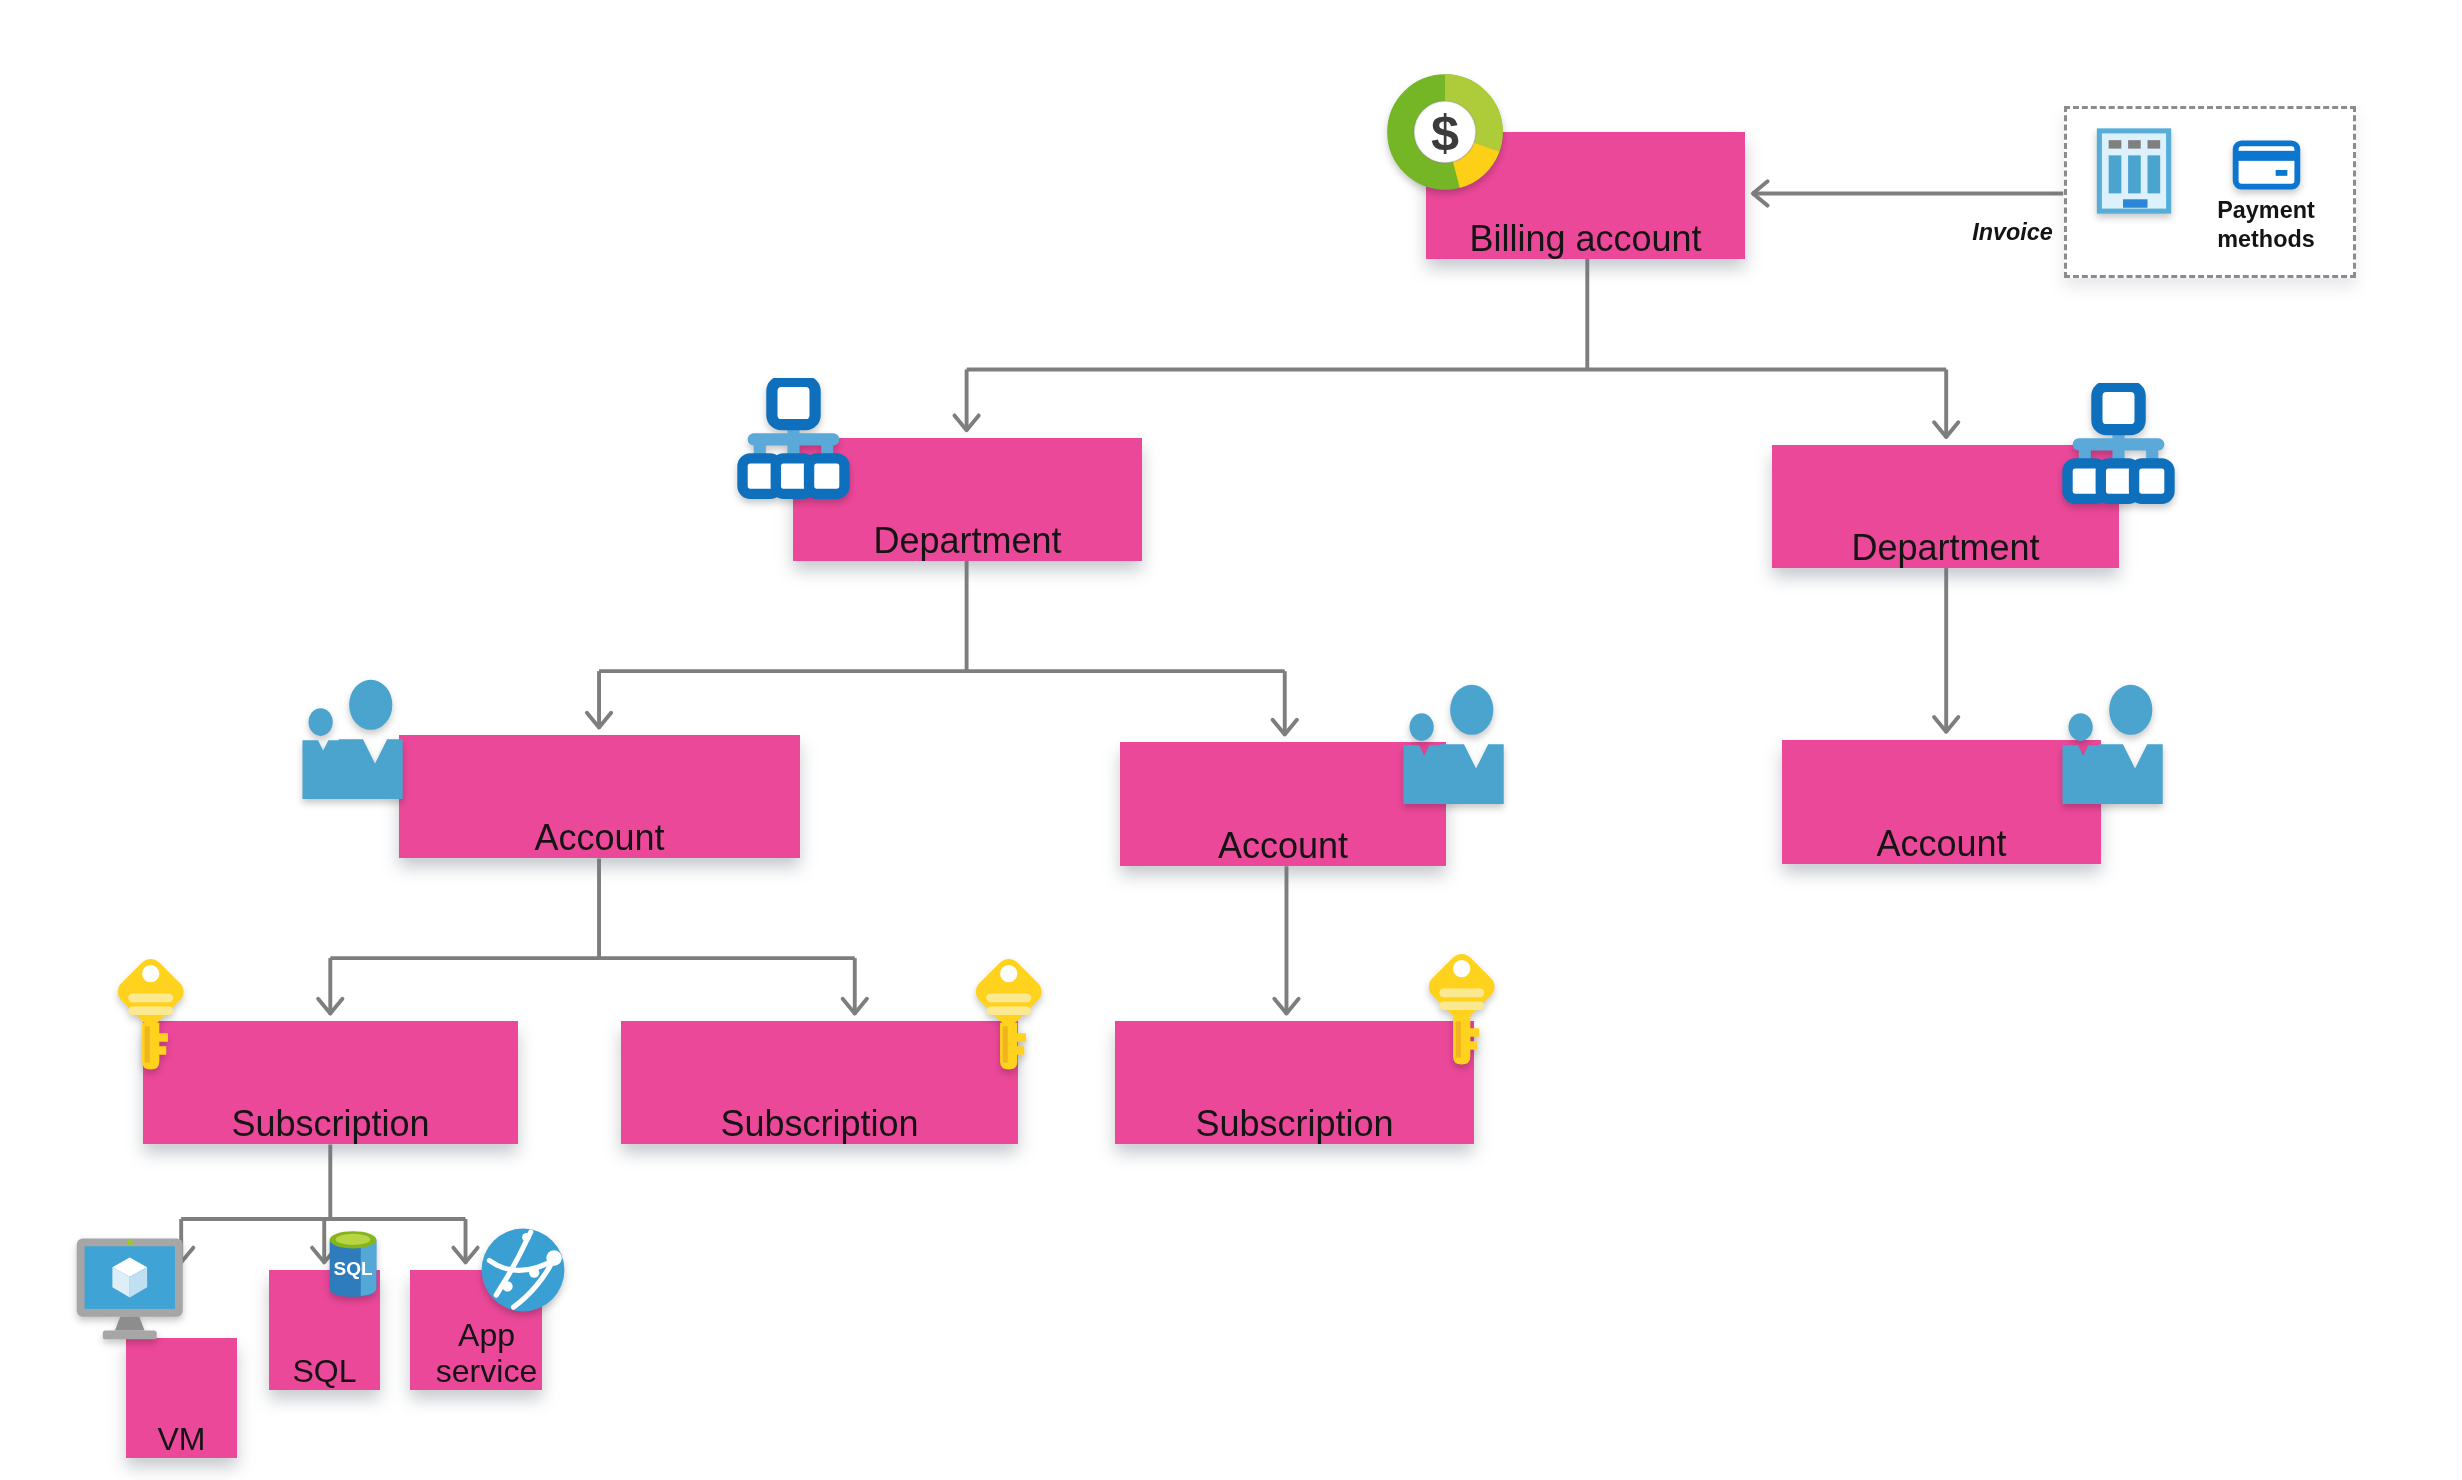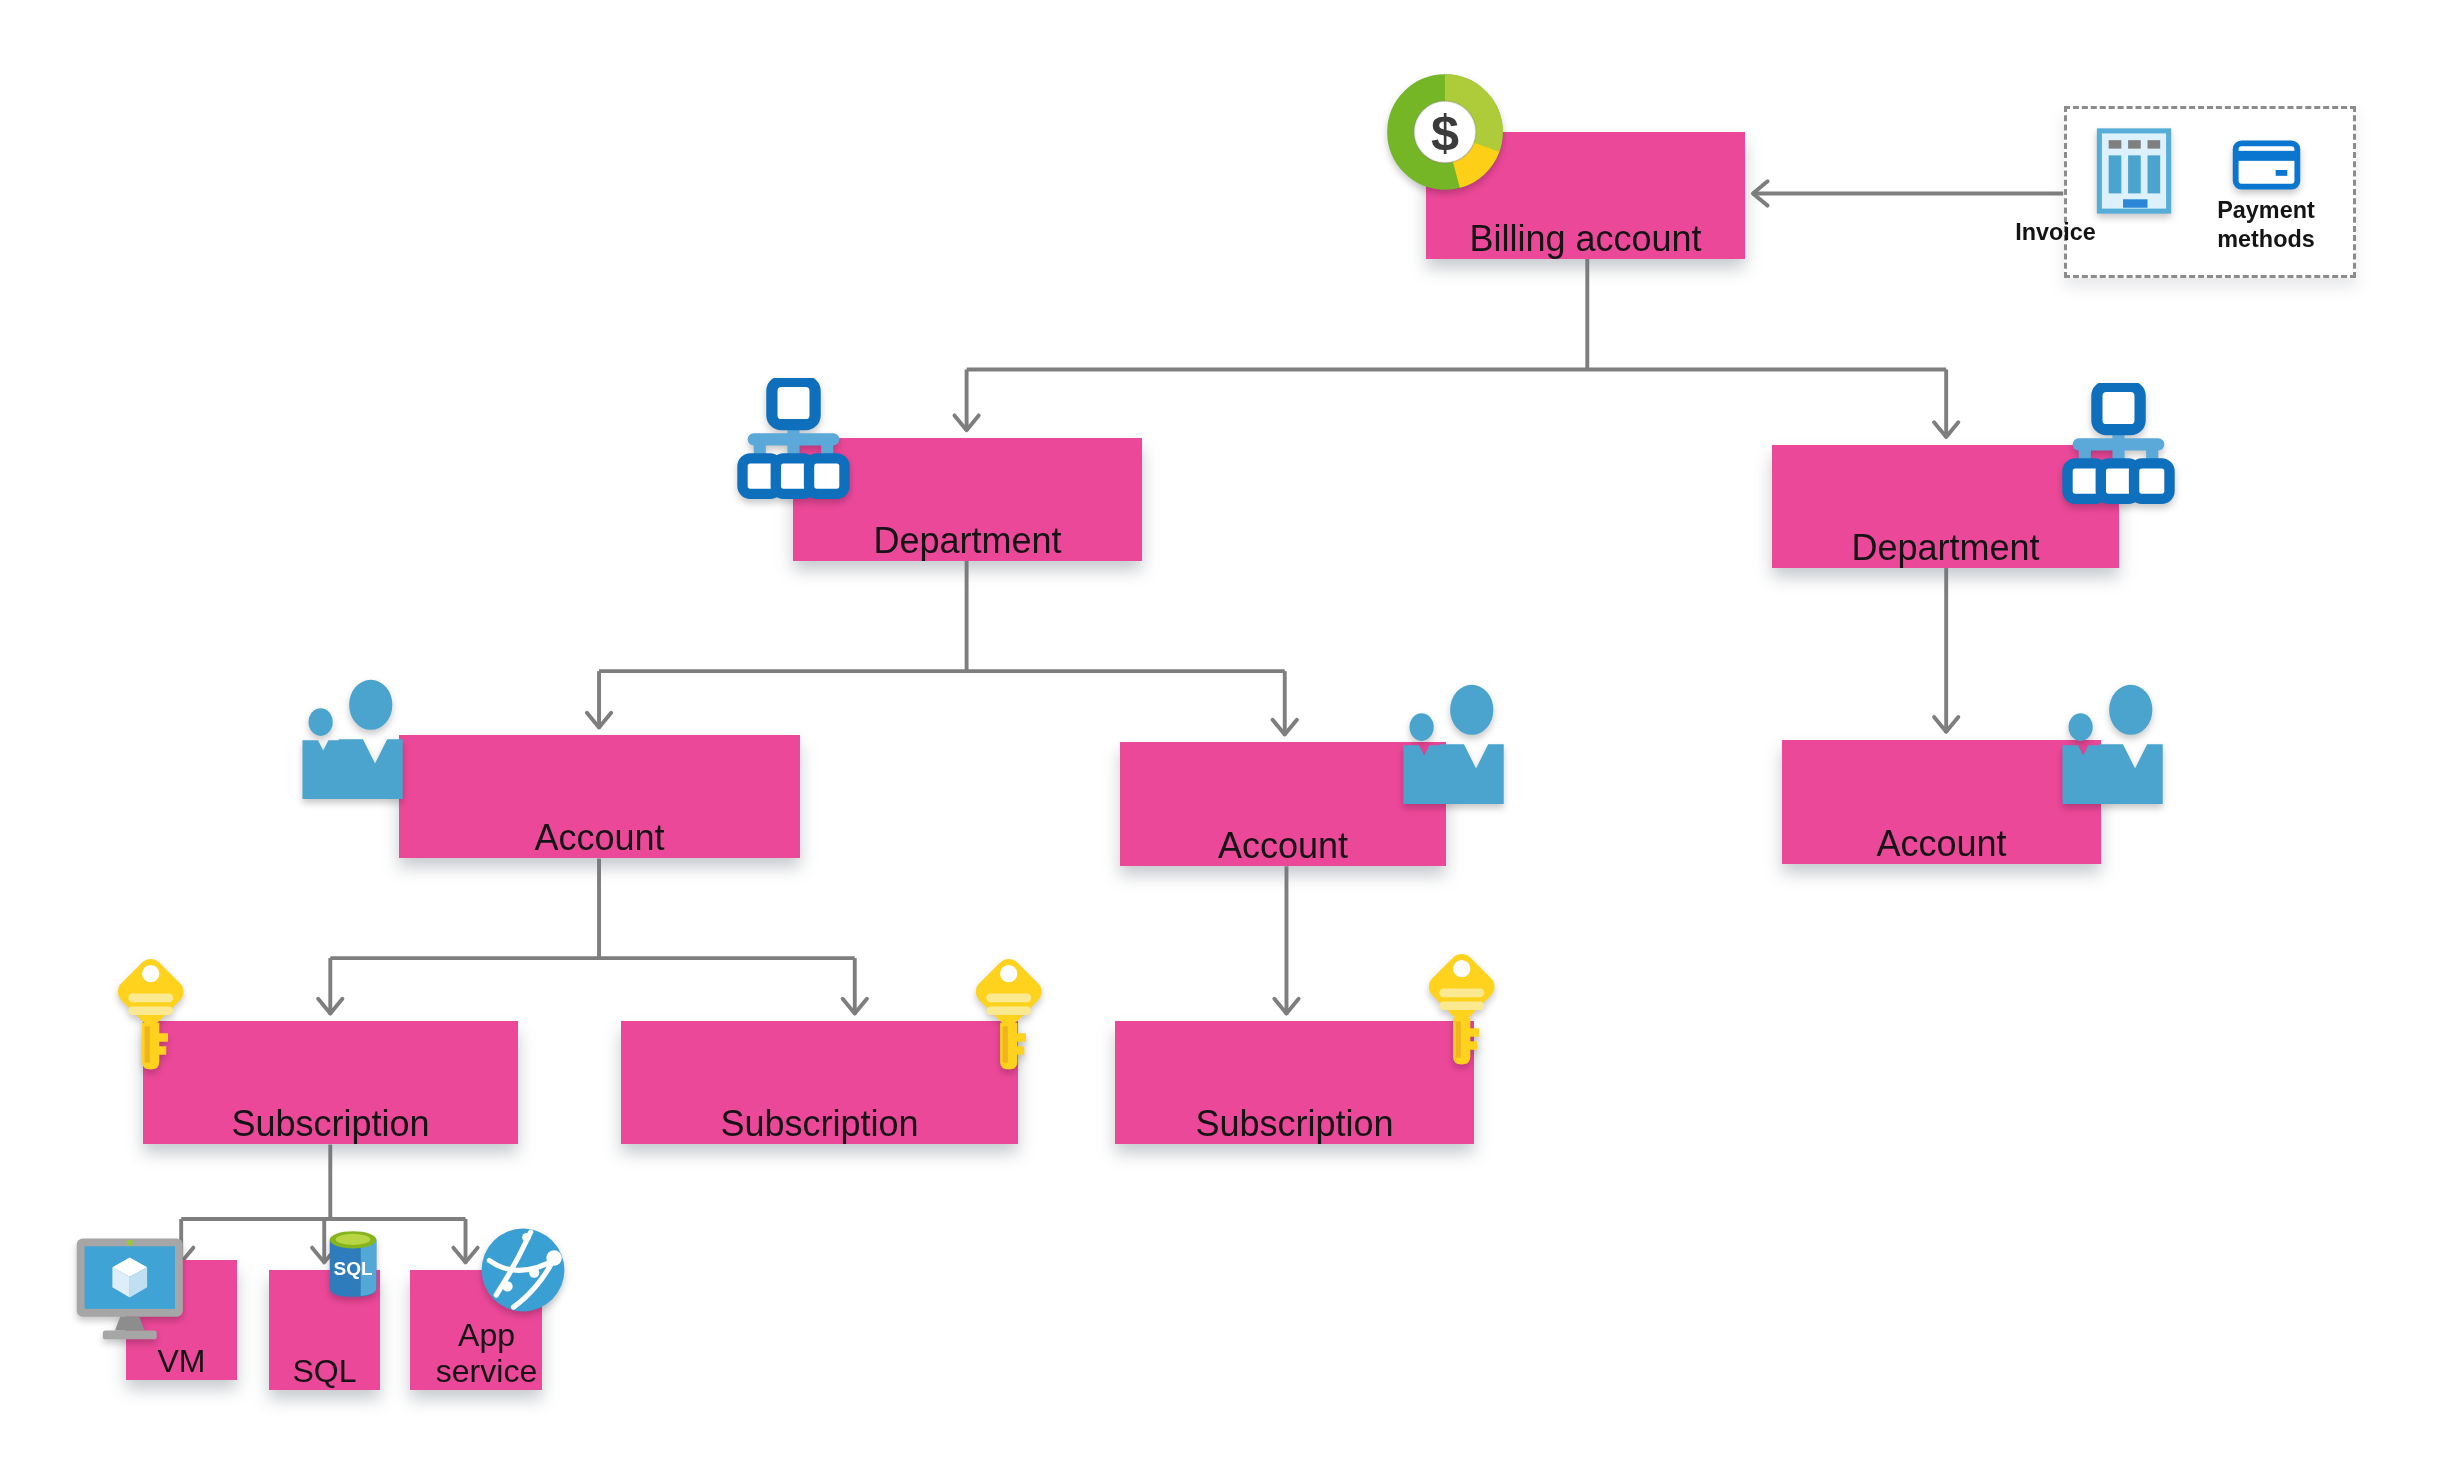--- a/index.html
+++ b/index.html
@@ -100,34 +100,34 @@
   </div>
 
   <div class="node big" style="left:621px;top:1021px;width:397px;height:123px;">
     <span>Subscription</span>
   </div>
 
   <div class="node big" style="left:1115px;top:1021px;width:359px;height:123px;">
     <span>Subscription</span>
   </div>
 
-  <div class="node small" style="left:126px;top:1260px;width:111px;height:120px;">
+  <div class="node small" style="left:126px;top:1338px;width:111px;height:120px;">
     <span>VM</span>
   </div>
 
   <div class="node small" style="left:269px;top:1270px;width:111px;height:120px;">
     <span>SQL</span>
   </div>
 
   <div class="node small" style="left:410px;top:1270px;width:111px;height:120px;padding-left:21px;">
     <span>App service</span>
   </div>
 
   <div class="panel" style="left:2064px;top:106px;width:286px;height:166px;"></div>
-  <div class="panel-label" style="left:1986px;top:218px;width:139px;">Invoice</div>
+  <div class="panel-label" style="left:1943px;top:218px;width:139px;font-style:italic;">Invoice</div>
   <div class="panel-label" style="left:2188px;top:196px;width:156px;">Payment methods</div>
 
   <svg class="icon" style="left:2096px;top:127px;" width="76" height="88" viewBox="0 0 90 103">
     <rect x="4" y="4" width="82" height="95" fill="#dcf1fb" stroke="#56aed8" stroke-width="6"></rect>
     <rect x="15" y="15" width="15" height="10" fill="#7f7f7f"></rect>
     <rect x="38" y="15" width="15" height="10" fill="#7f7f7f"></rect>
     <rect x="61" y="15" width="15" height="10" fill="#7f7f7f"></rect>
     <rect x="15" y="33" width="15" height="45" fill="#4ba4ce"></rect>
     <rect x="38" y="33" width="15" height="45" fill="#4ba4ce"></rect>
     <rect x="61" y="33" width="15" height="45" fill="#4ba4ce"></rect>

